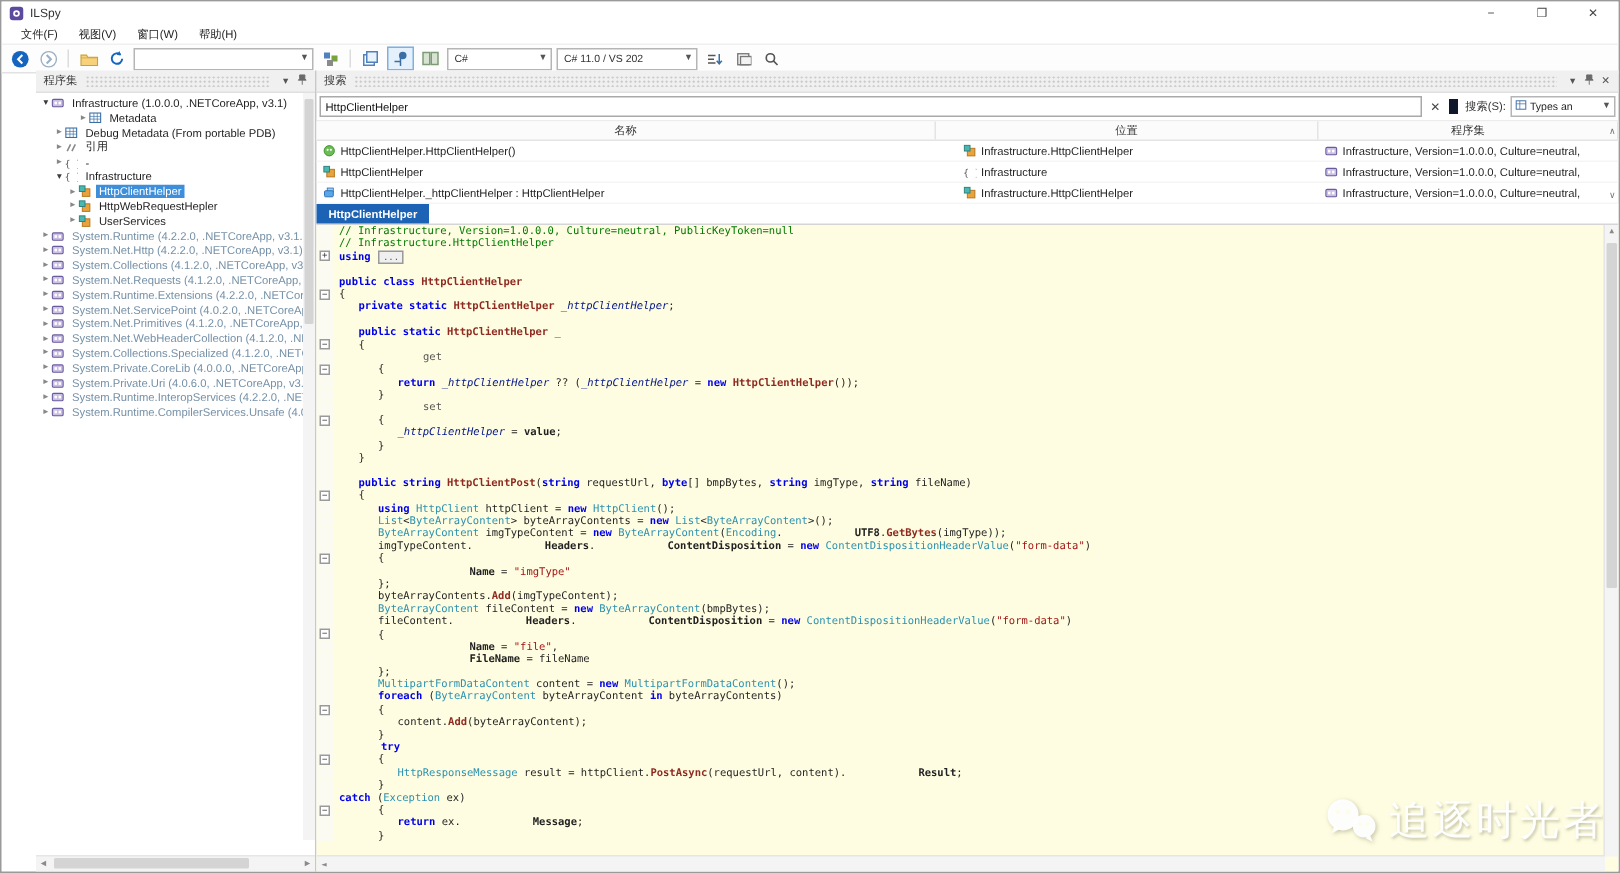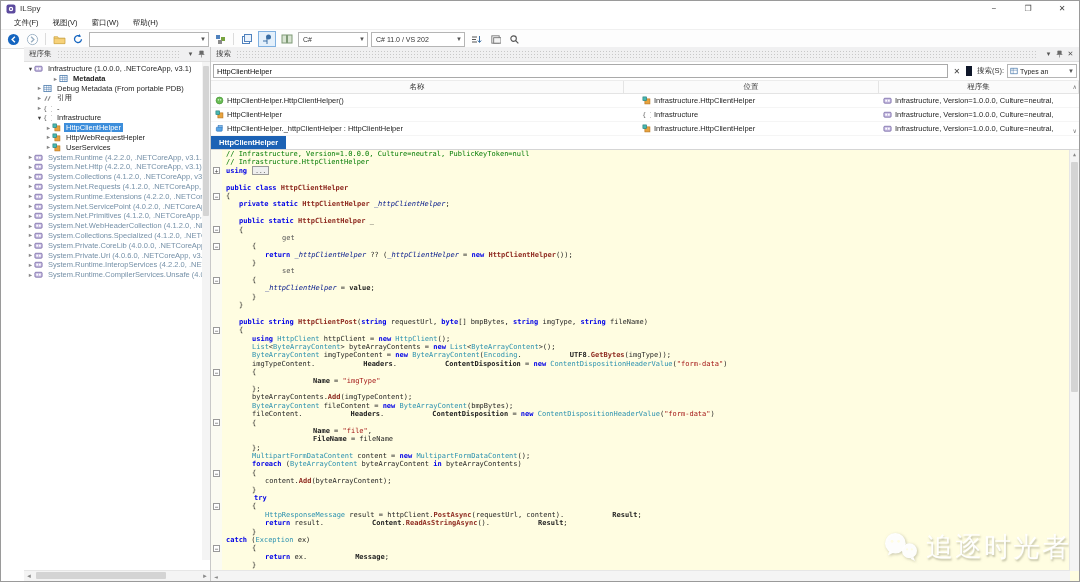--- a/index.html
+++ b/index.html
@@ -218,21 +218,21 @@
             <span class="exp open">▼</span>
             <span class="ticon">
               <svg viewBox="0 0 10 10">
                 <rect x="1" y="2.5" width="8" height="5.5" rx="1" fill="#cabfe3" stroke="#6a5a9e" stroke-width="0.8"></rect>
                 <rect x="2.6" y="4.2" width="1.8" height="2" fill="#fff"></rect>
                 <rect x="5.6" y="4.2" width="1.8" height="2" fill="#fff"></rect>
               </svg>
             </span>
             <span class="lbl">Infrastructure (1.0.0.0, .NETCoreApp, v3.1)</span>
           </div>
-          <div class="tree-row" style="padding-left: 28px; font-weight: bold;">
+          <div class="tree-row" style="padding-left: 28px;">
             <span class="exp">►</span>
             <span class="ticon">
               <svg viewBox="0 0 10 10">
                 <rect x="1" y="1.5" width="8" height="7" fill="#fff" stroke="#3a6ea5" stroke-width="0.8"></rect>
                 <path d="M1 4 h8 M1 6 h8 M4 1.5 v7 M6.5 1.5 v7" stroke="#3a6ea5" stroke-width="0.5"></path>
               </svg>
             </span>
             <span class="lbl">Metadata</span>
           </div>
           <div class="tree-row" style="padding-left: 12px;">
@@ -620,21 +620,20 @@
             <div class="code-line"><span class="gutter"></span><span class="ltext" style="padding-left: 43px;"><span class="tk-pr">FileName</span><span class="tk-pl"> = fileName</span></span></div>
             <div class="code-line"><span class="gutter"></span><span class="ltext" style="padding-left: 30px;"><span class="tk-pl">};</span></span></div>
             <div class="code-line"><span class="gutter"></span><span class="ltext" style="padding-left: 30px;"><span class="tk-ty">MultipartFormDataContent</span><span class="tk-pl"> content = </span><span class="tk-kw">new</span><span class="tk-pl"> </span><span class="tk-ty">MultipartFormDataContent</span><span class="tk-pl">();</span></span></div>
             <div class="code-line"><span class="gutter"></span><span class="ltext" style="padding-left: 30px;"><span class="tk-kw">foreach</span><span class="tk-pl"> (</span><span class="tk-ty">ByteArrayContent</span><span class="tk-pl"> byteArrayContent </span><span class="tk-kw">in</span><span class="tk-pl"> byteArrayContents)</span></span></div>
             <div class="code-line"><span class="gutter"><span class="fold">−</span></span><span class="ltext" style="padding-left: 30px;"><span class="tk-pl">{</span></span></div>
             <div class="code-line"><span class="gutter"></span><span class="ltext" style="padding-left: 43px;"><span class="tk-pl">content.</span><span class="tk-me">Add</span><span class="tk-pl">(byteArrayContent);</span></span></div>
             <div class="code-line"><span class="gutter"></span><span class="ltext" style="padding-left: 30px;"><span class="tk-pl">}</span></span></div>
             <div class="code-line"><span class="gutter"></span><span class="ltext" style="padding-left: 32px;"><span class="tk-kw">try</span></span></div>
             <div class="code-line"><span class="gutter"><span class="fold">−</span></span><span class="ltext" style="padding-left: 30px;"><span class="tk-pl">{</span></span></div>
             <div class="code-line"><span class="gutter"></span><span class="ltext" style="padding-left: 43px;"><span class="tk-ty">HttpResponseMessage</span><span class="tk-pl"> result = httpClient.</span><span class="tk-me">PostAsync</span><span class="tk-pl">(requestUrl, content).</span><span class="tk-pr">Result</span><span class="tk-pl">;</span></span></div>
-            <div class="code-line"><span class="gutter"></span><span class="ltext" style="padding-left: 43px;"><span class="tk-kw">return</span><span class="tk-pl"> result.</span><span class="tk-pr">Content</span><span class="tk-pl">.</span><span class="tk-me">ReadAsStringAsync</span><span class="tk-pl">().</span><span class="tk-pr">Result</span><span class="tk-pl">;</span></span></div>
             <div class="code-line"><span class="gutter"></span><span class="ltext" style="padding-left: 30px;"><span class="tk-pl">}</span></span></div>
             <div class="code-line"><span class="gutter"></span><span class="ltext" style=""><span class="tk-kw">catch</span><span class="tk-pl"> (</span><span class="tk-ty">Exception</span><span class="tk-pl"> ex)</span></span></div>
             <div class="code-line"><span class="gutter"><span class="fold">−</span></span><span class="ltext" style="padding-left: 30px;"><span class="tk-pl">{</span></span></div>
             <div class="code-line"><span class="gutter"></span><span class="ltext" style="padding-left: 43px;"><span class="tk-kw">return</span><span class="tk-pl"> ex.</span><span class="tk-pr">Message</span><span class="tk-pl">;</span></span></div>
             <div class="code-line"><span class="gutter"></span><span class="ltext" style="padding-left: 30px;"><span class="tk-pl">}</span></span></div>
           <div class="watermark">
             <svg viewBox="0 0 40 34">
                 <circle cx="14" cy="13" r="11" fill="rgba(255,255,255,0.96)"></circle>
                 <path d="M8 20 l-2 6 l6-3 z" fill="rgba(255,255,255,0.96)"></path>
                 <circle cx="10.5" cy="11" r="1.4" fill="#fffde1"></circle>

